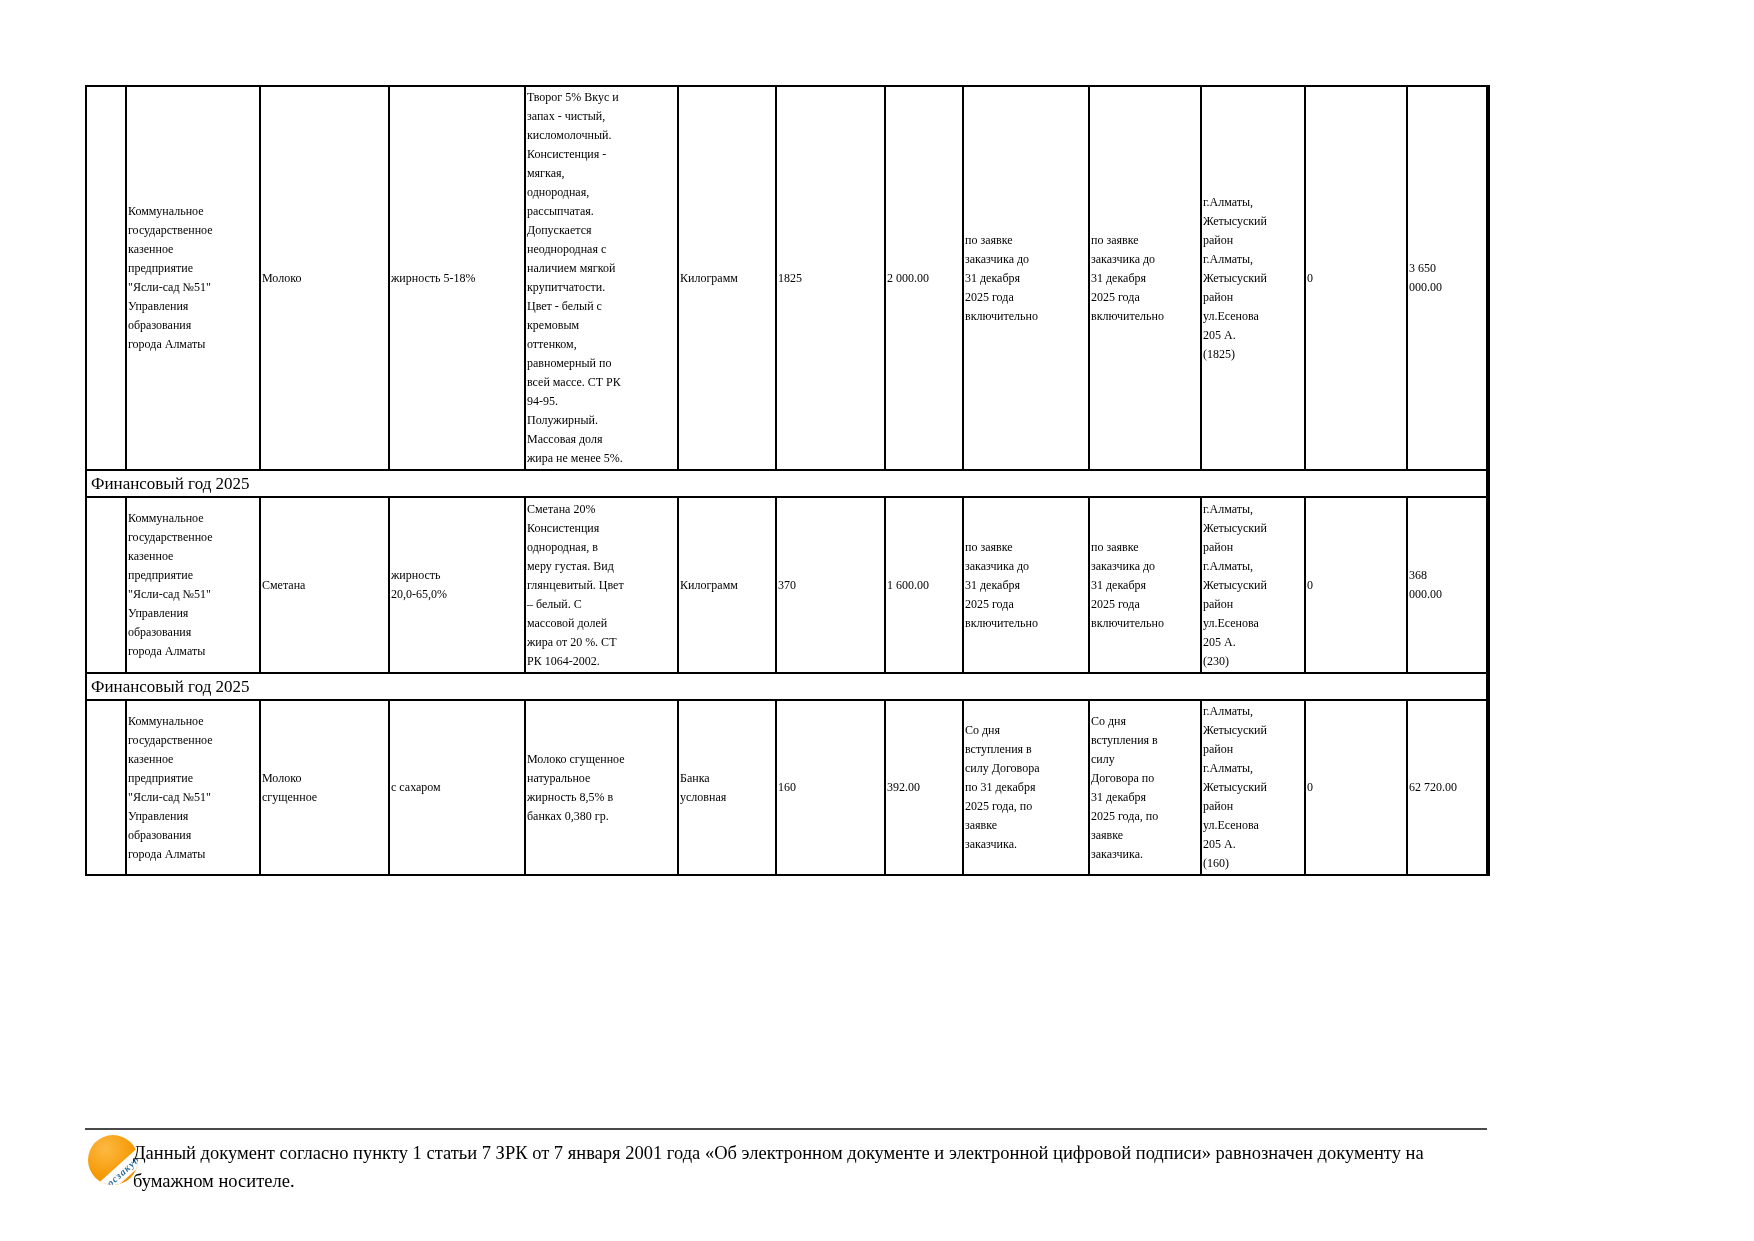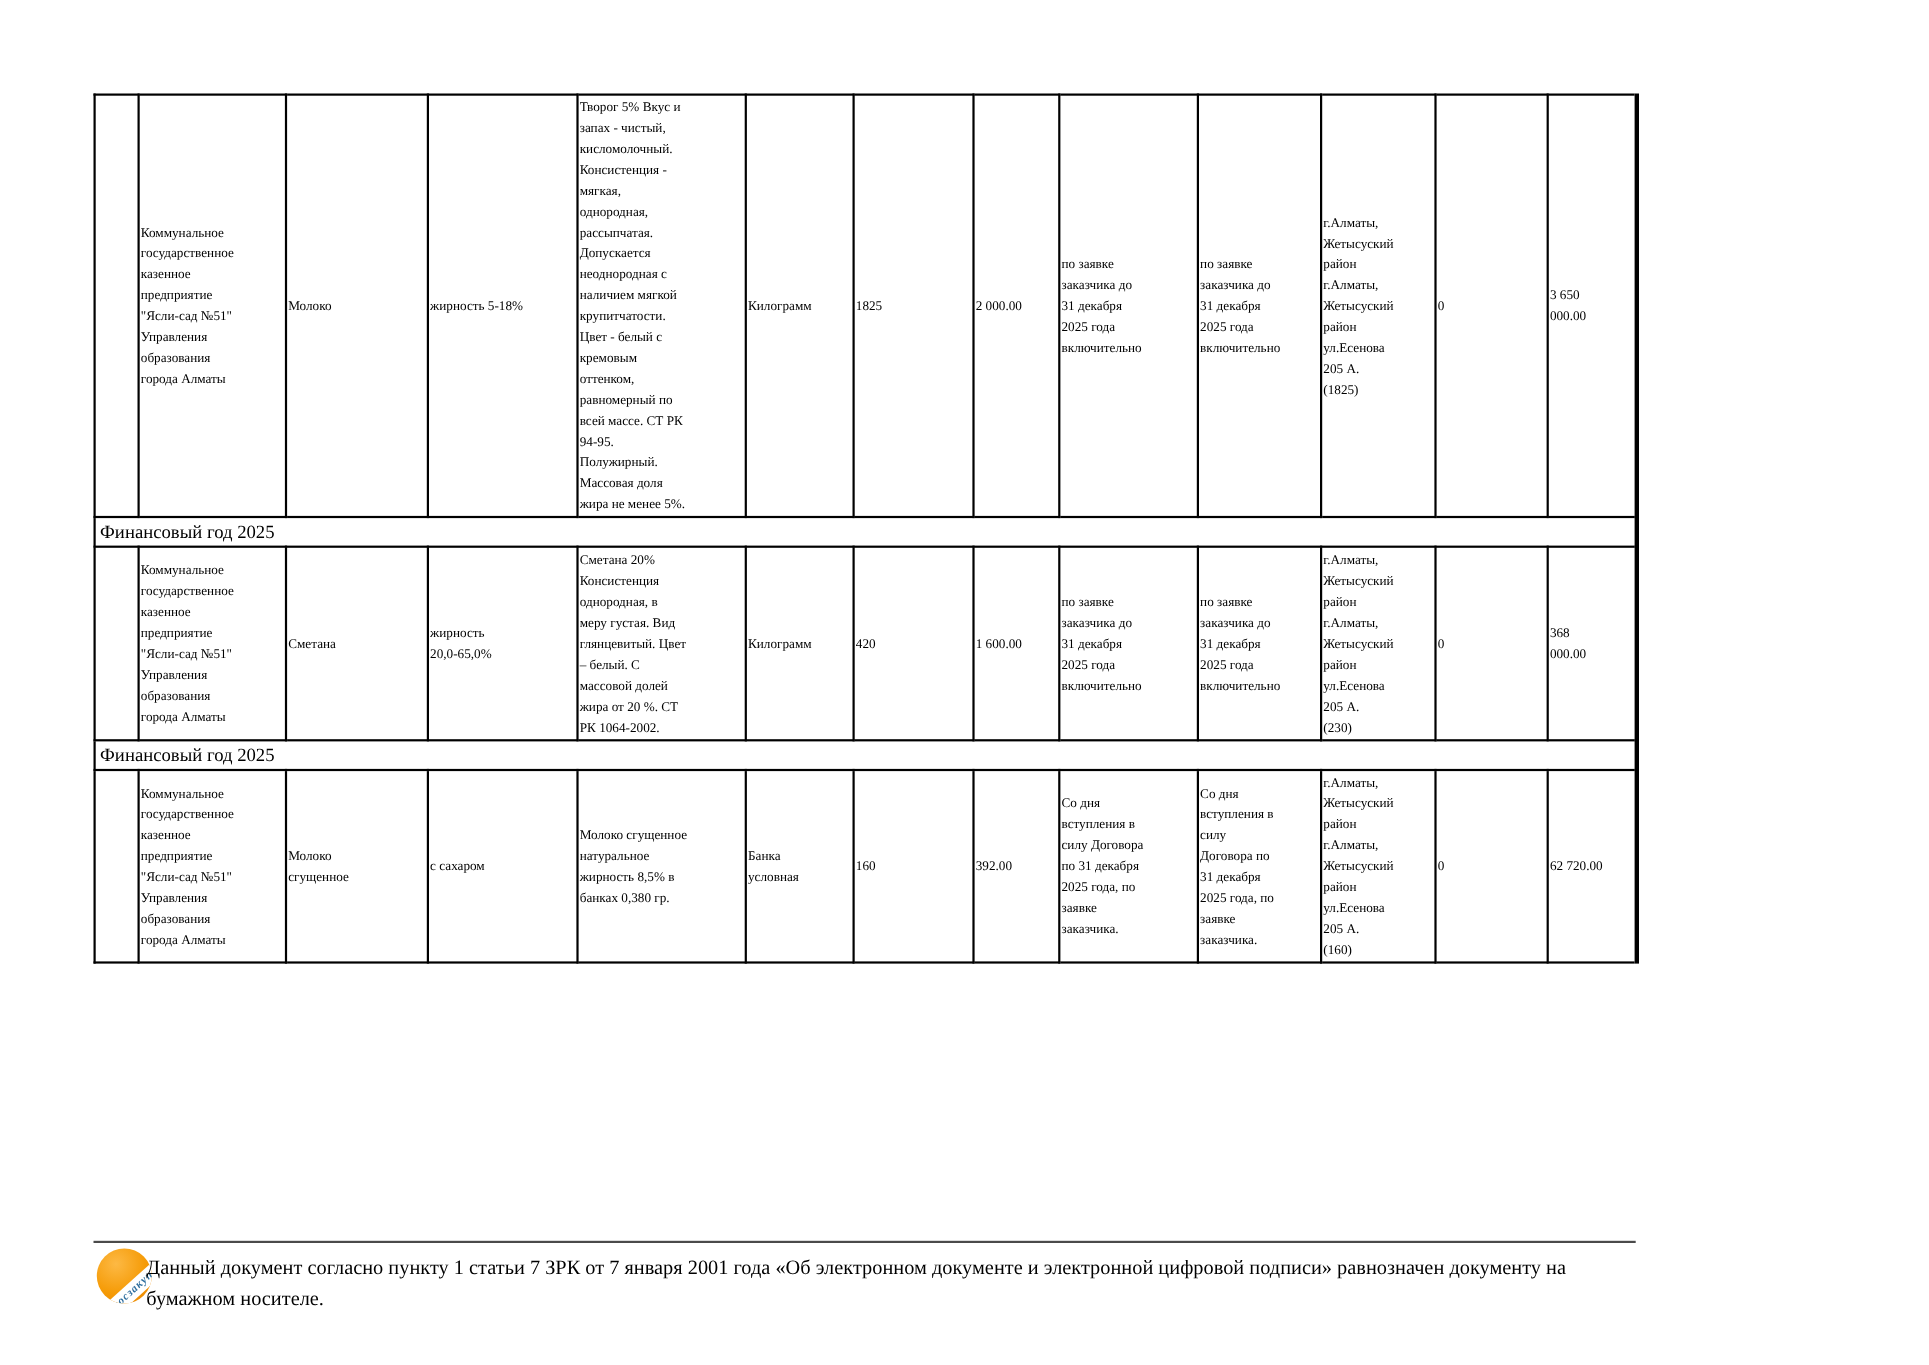--- a/index.html
+++ b/index.html
@@ -190,21 +190,21 @@
     <td>Сметана 20%
 Консистенция
 однородная, в
 меру густая. Вид
 глянцевитый. Цвет
 – белый. С
 массовой долей
 жира от 20 %. СТ
 РК 1064-2002.</td>
     <td>Килограмм</td>
-    <td>420</td>
+    <td>370</td>
     <td>1 600.00</td>
     <td>по заявке
 заказчика до
 31 декабря
 2025 года
 включительно</td>
     <td>по заявке
 заказчика до
 31 декабря
 2025 года

